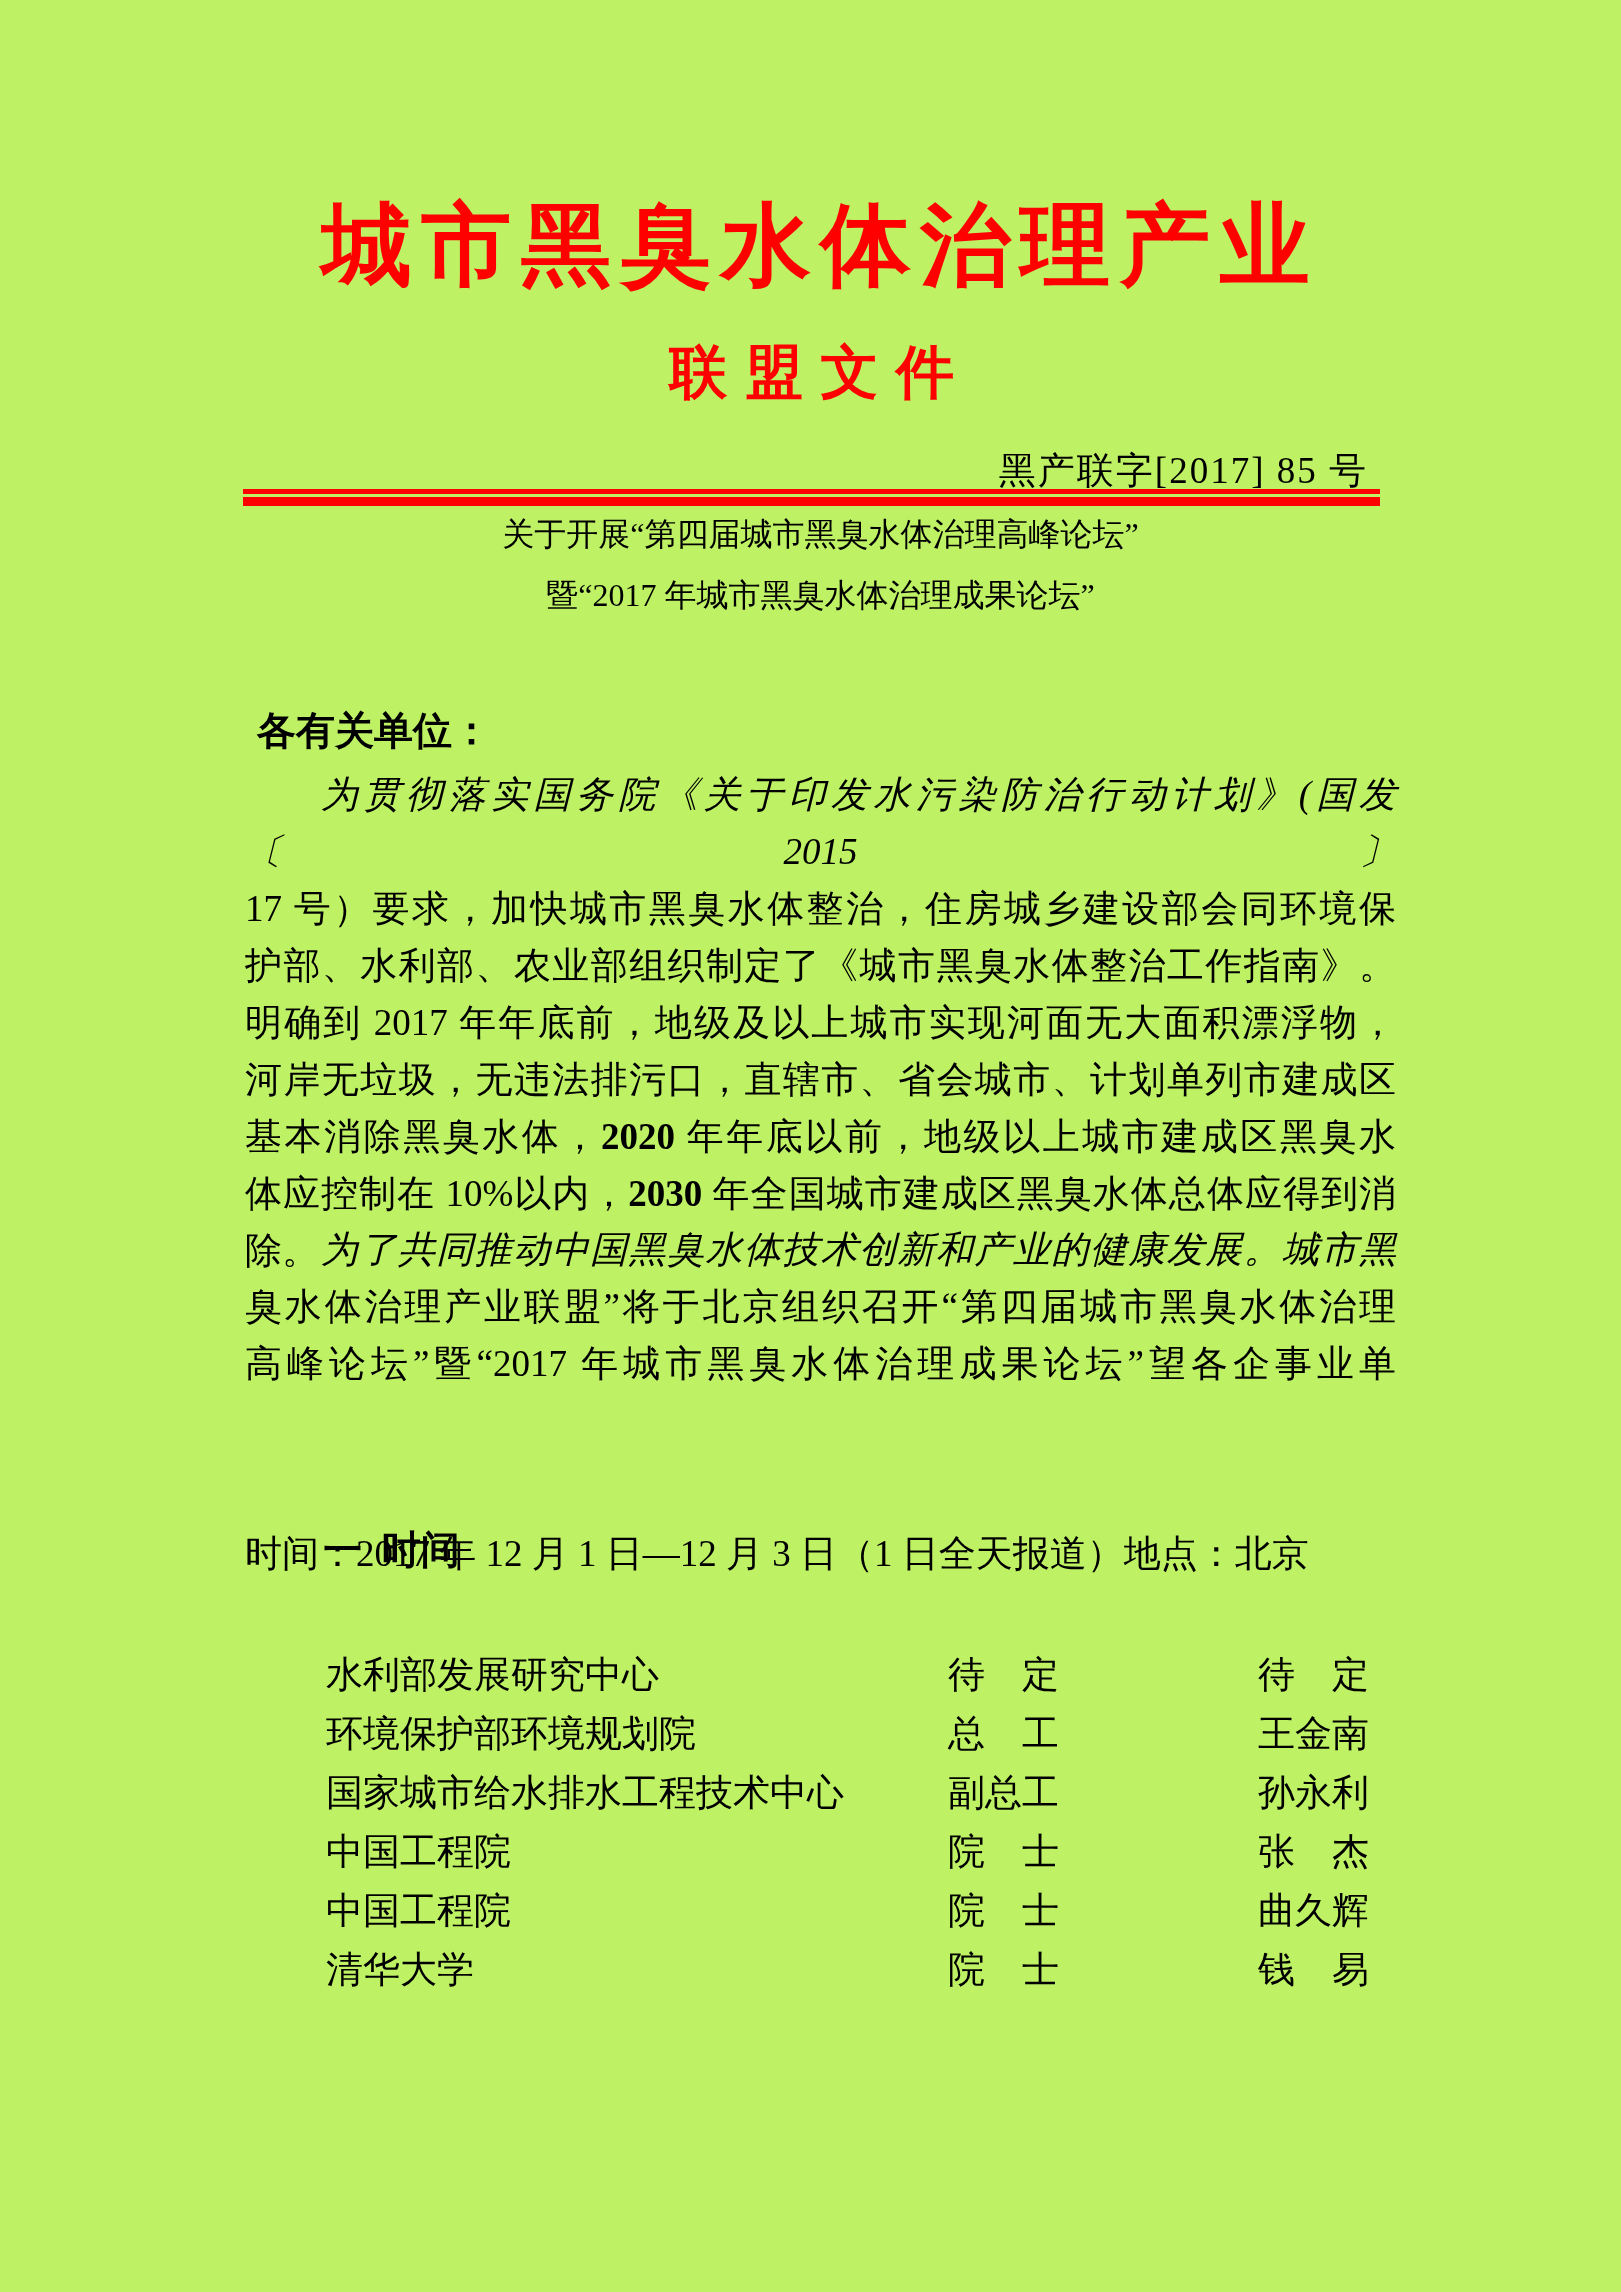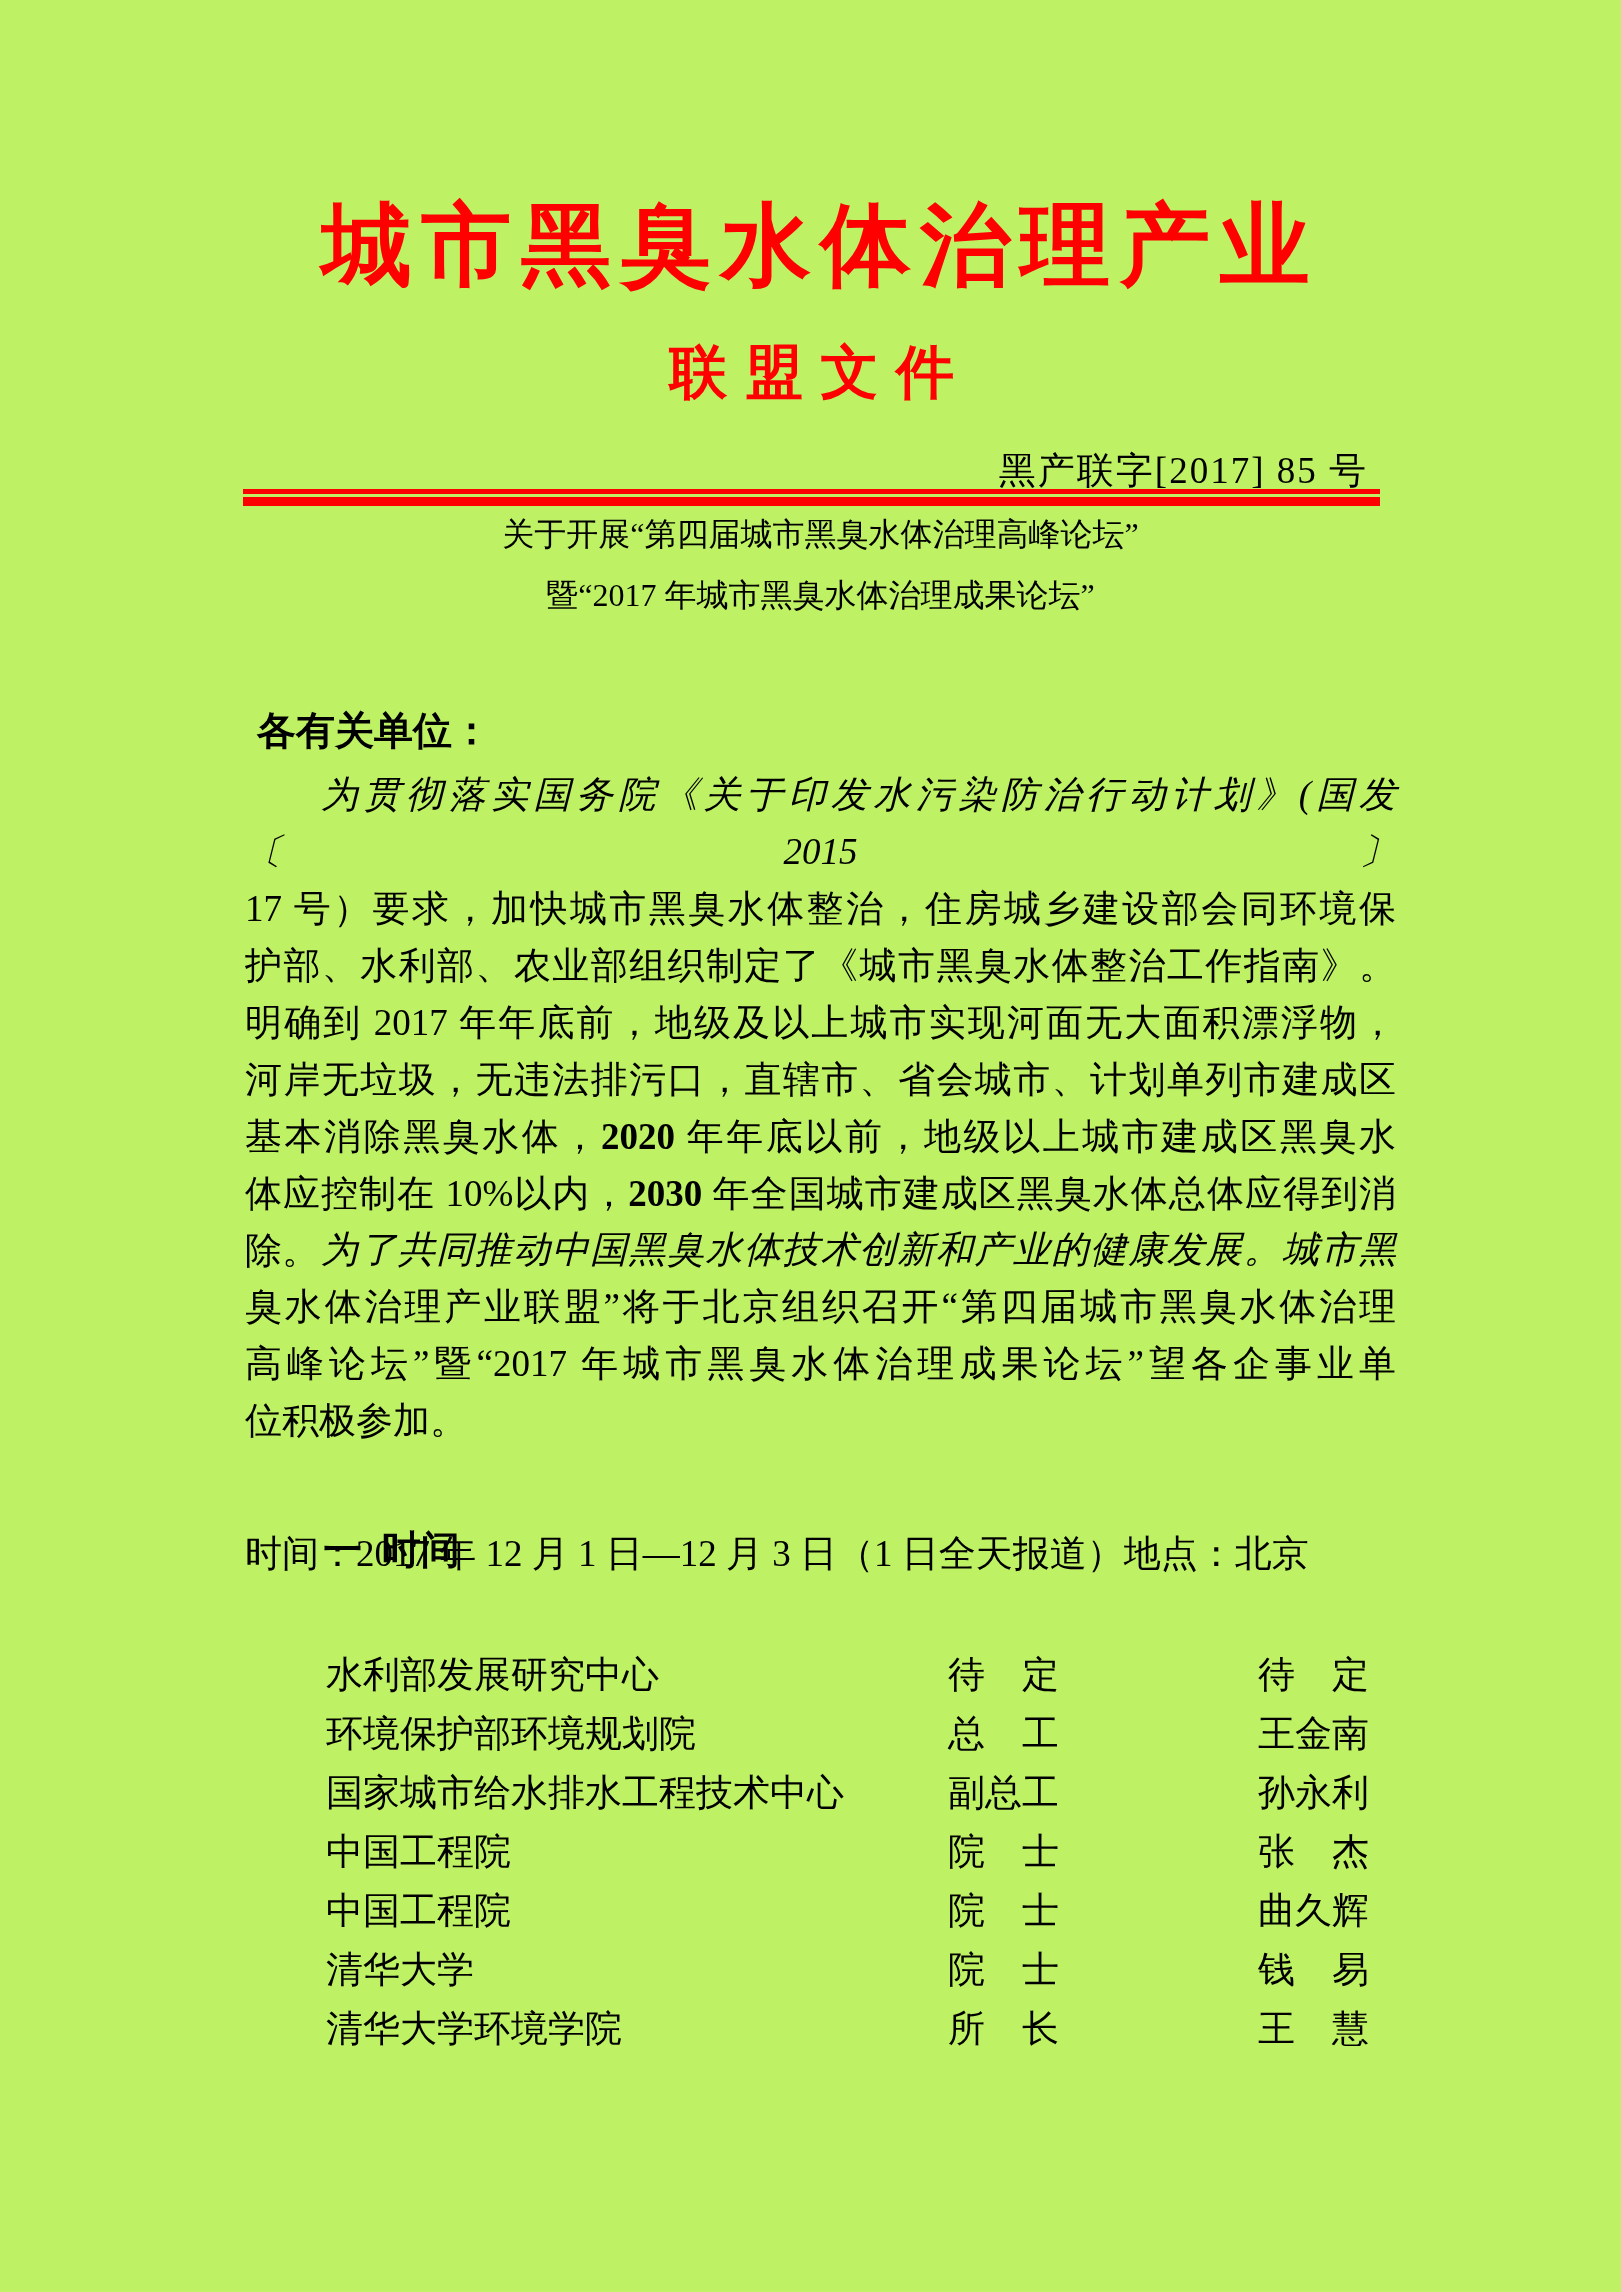--- a/index.html
+++ b/index.html
@@ -137,21 +137,20 @@
       <div class="line"><span>明确到 2017 年年底前，地级及以上城市实现河面无大面积漂浮物，</span></div>
       <div class="line"><span>河岸无垃圾，无违法排污口，直辖市、省会城市、计划单列市建成区</span></div>
       <div class="line"><span>基本消除黑臭水体，</span><span class="b">2020</span><span> 年年底以前，地级以上城市建成区黑臭水</span></div>
       <div class="line"><span>体应控制在 10%以内，</span><span class="b">2030</span><span> 年全国城市建成区黑臭水体总体应得到消</span></div>
       <div class="line last"><span>除。</span></div>
     </div>
   <div class="paragraphs" id="para-1">
       <div class="line indent"><span>为了共同推动中国黑臭水体技术创新和产业的健康发展。城市黑</span></div>
       <div class="line"><span>臭水体治理产业联盟”将于北京组织召开“第四届城市黑臭水体治理</span></div>
       <div class="line"><span>高峰论坛”暨“2017 年城市黑臭水体治理成果论坛”望各企事业单</span></div>
-      <div class="line last"><span>位积极参加。</span></div>
     </div>
 
   <div class="sec-heading" id="sec-time-heading">
     <span>一 时间</span>
   </div>
 
   <div class="time-line">时间：2017 年 12 月 1 日—12 月 3 日（1 日全天报道）地点：北京</div>
 
 
   <div class="guest-table" id="guest-table">
@@ -178,21 +177,16 @@
       <div class="guest-row">
         <span class="guest-org">中国工程院</span>
         <span class="guest-title">院　士</span>
         <span class="guest-name">曲久辉</span>
       </div>
       <div class="guest-row">
         <span class="guest-org">清华大学</span>
         <span class="guest-title">院　士</span>
         <span class="guest-name">钱　易</span>
       </div>
-      <div class="guest-row">
-        <span class="guest-org">清华大学环境学院</span>
-        <span class="guest-title">所　长</span>
-        <span class="guest-name">王　慧</span>
-      </div>
     </div>
 
 </div>
 
 
 </body></html>

